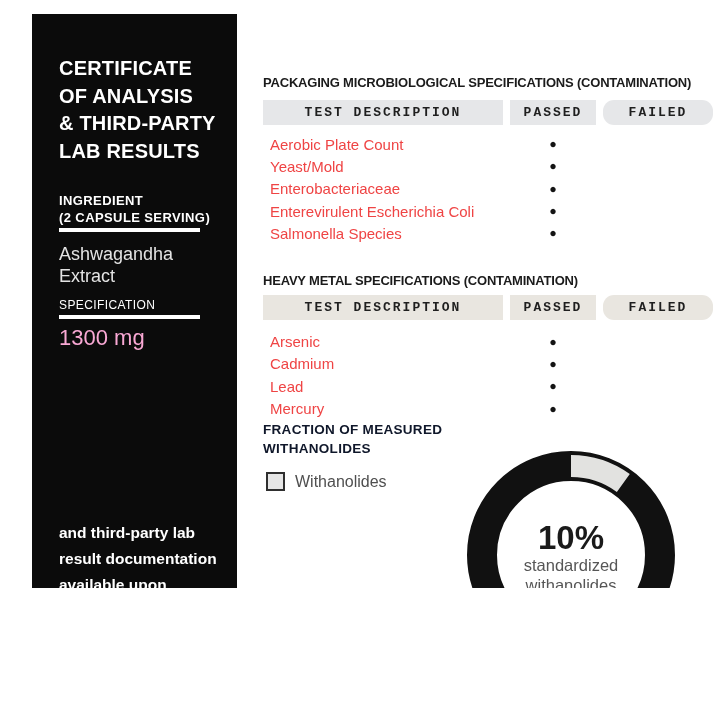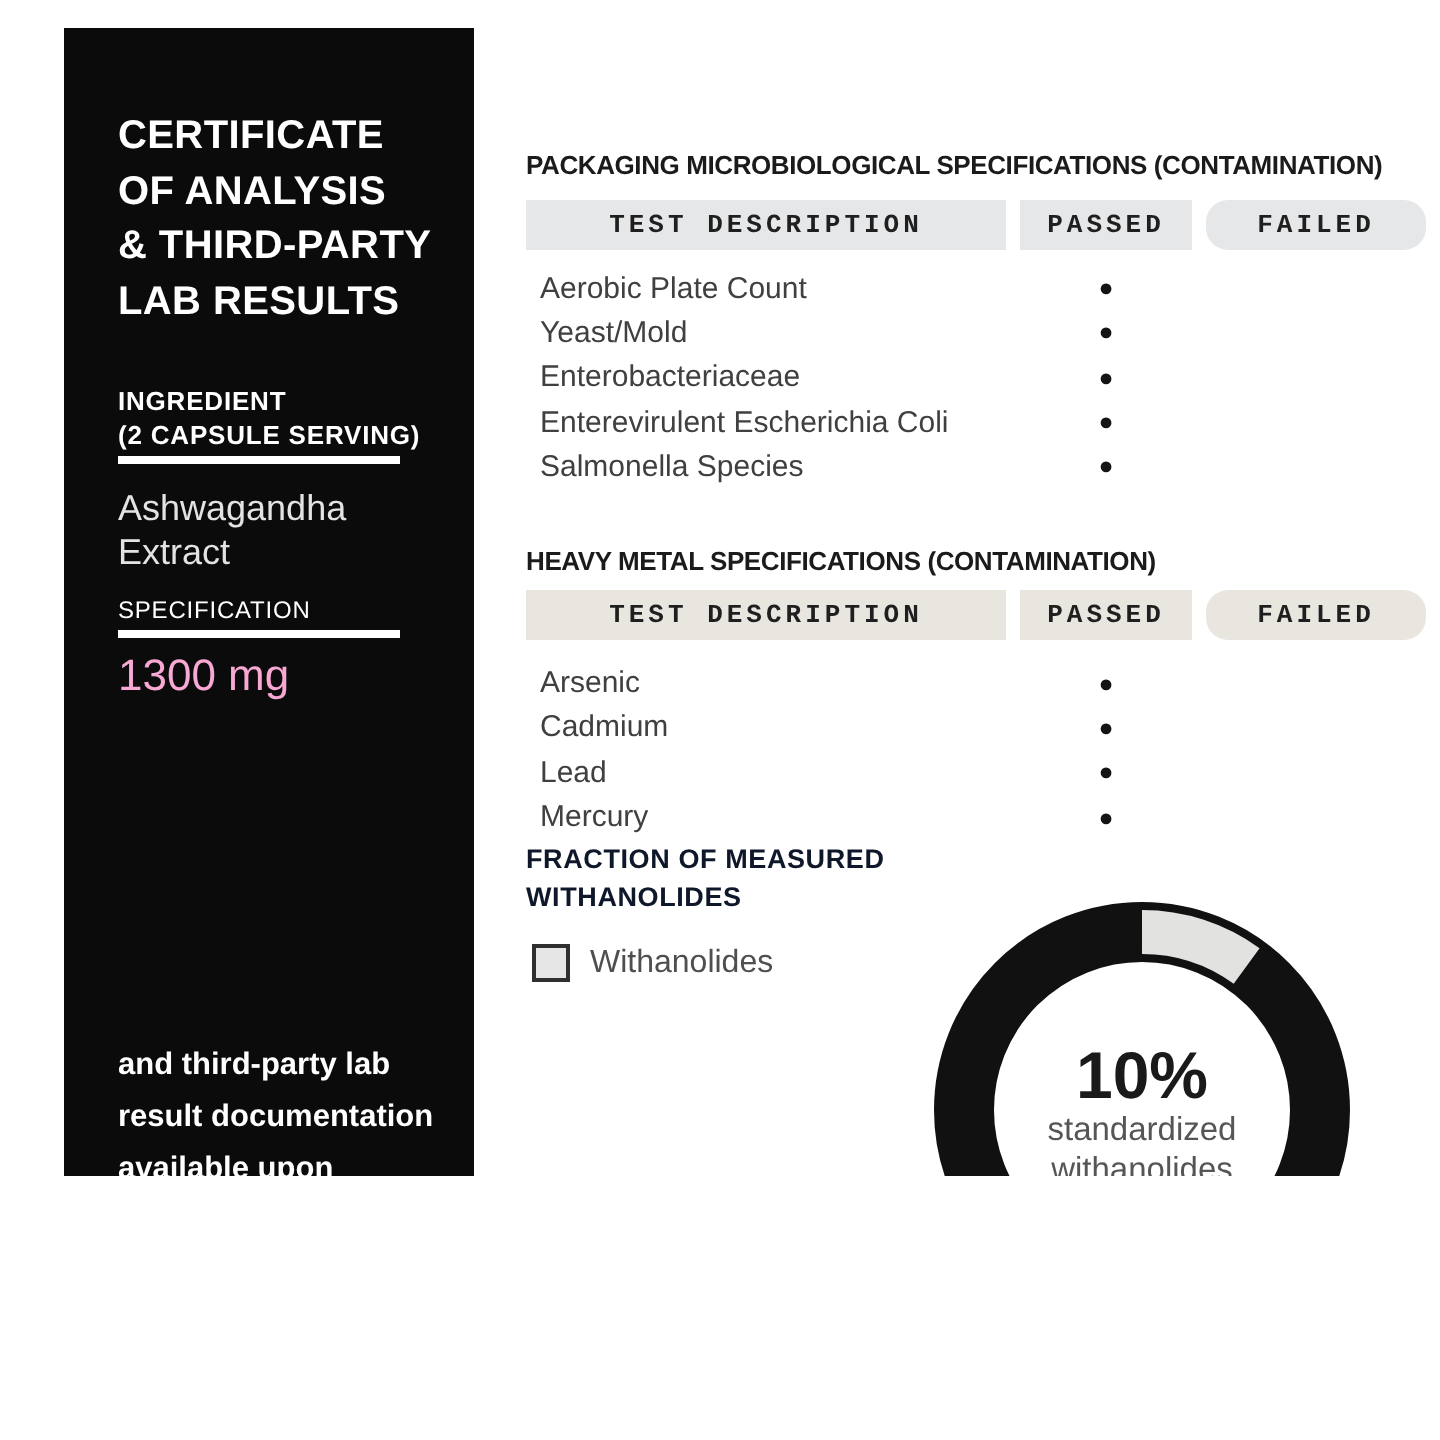--- a/index.html
+++ b/index.html
@@ -26,21 +26,21 @@
       letter-spacing:2px;color:#1f1f1f;box-sizing:border-box;}
   .th-desc{width:240px;}  .th-pass{width:86px;}  .th-fail{width:110px;border-radius:11px;}
   .t1 .th{background:#e6e7e9;}
   .t2 .th{background:#e9e6e0;}
   .t1 .thead{margin-top:9px;}
   .t1 .tbody{margin-top:8px;}
   .t2{margin-top:29px;}
   .t2 .thead{margin-top:6px;}
   .t2 .tbody{margin-top:10px;}
   .tr{display:flex;gap:7px;height:22.3px;align-items:center;}
-  .td-desc{width:240px;box-sizing:border-box;padding-left:7px;font-size:15px;color:#404040;}
+  .td-desc{width:240px;box-sizing:border-box;padding-left:7px;font-size:15px;color:#ef4444;}
   .td-pass{width:86px;text-align:center;}
   .td-fail{width:110px;text-align:center;font-size:12.5px;color:#141414;}
   .dot{font-size:12.5px;color:#141414;line-height:22px;}
 
   
   .fraction-title{margin-top:65px;font-size:13.5px;font-weight:bold;line-height:19.5px;
                   color:#0f172a;letter-spacing:.3px;}
   .legend{margin-top:14px;display:flex;align-items:center;height:18px;}
   .legend-box{width:15px;height:15px;background:#e6e6e6;border:2px solid #2f2f2f;
               box-sizing:content-box;margin-left:3px;}

